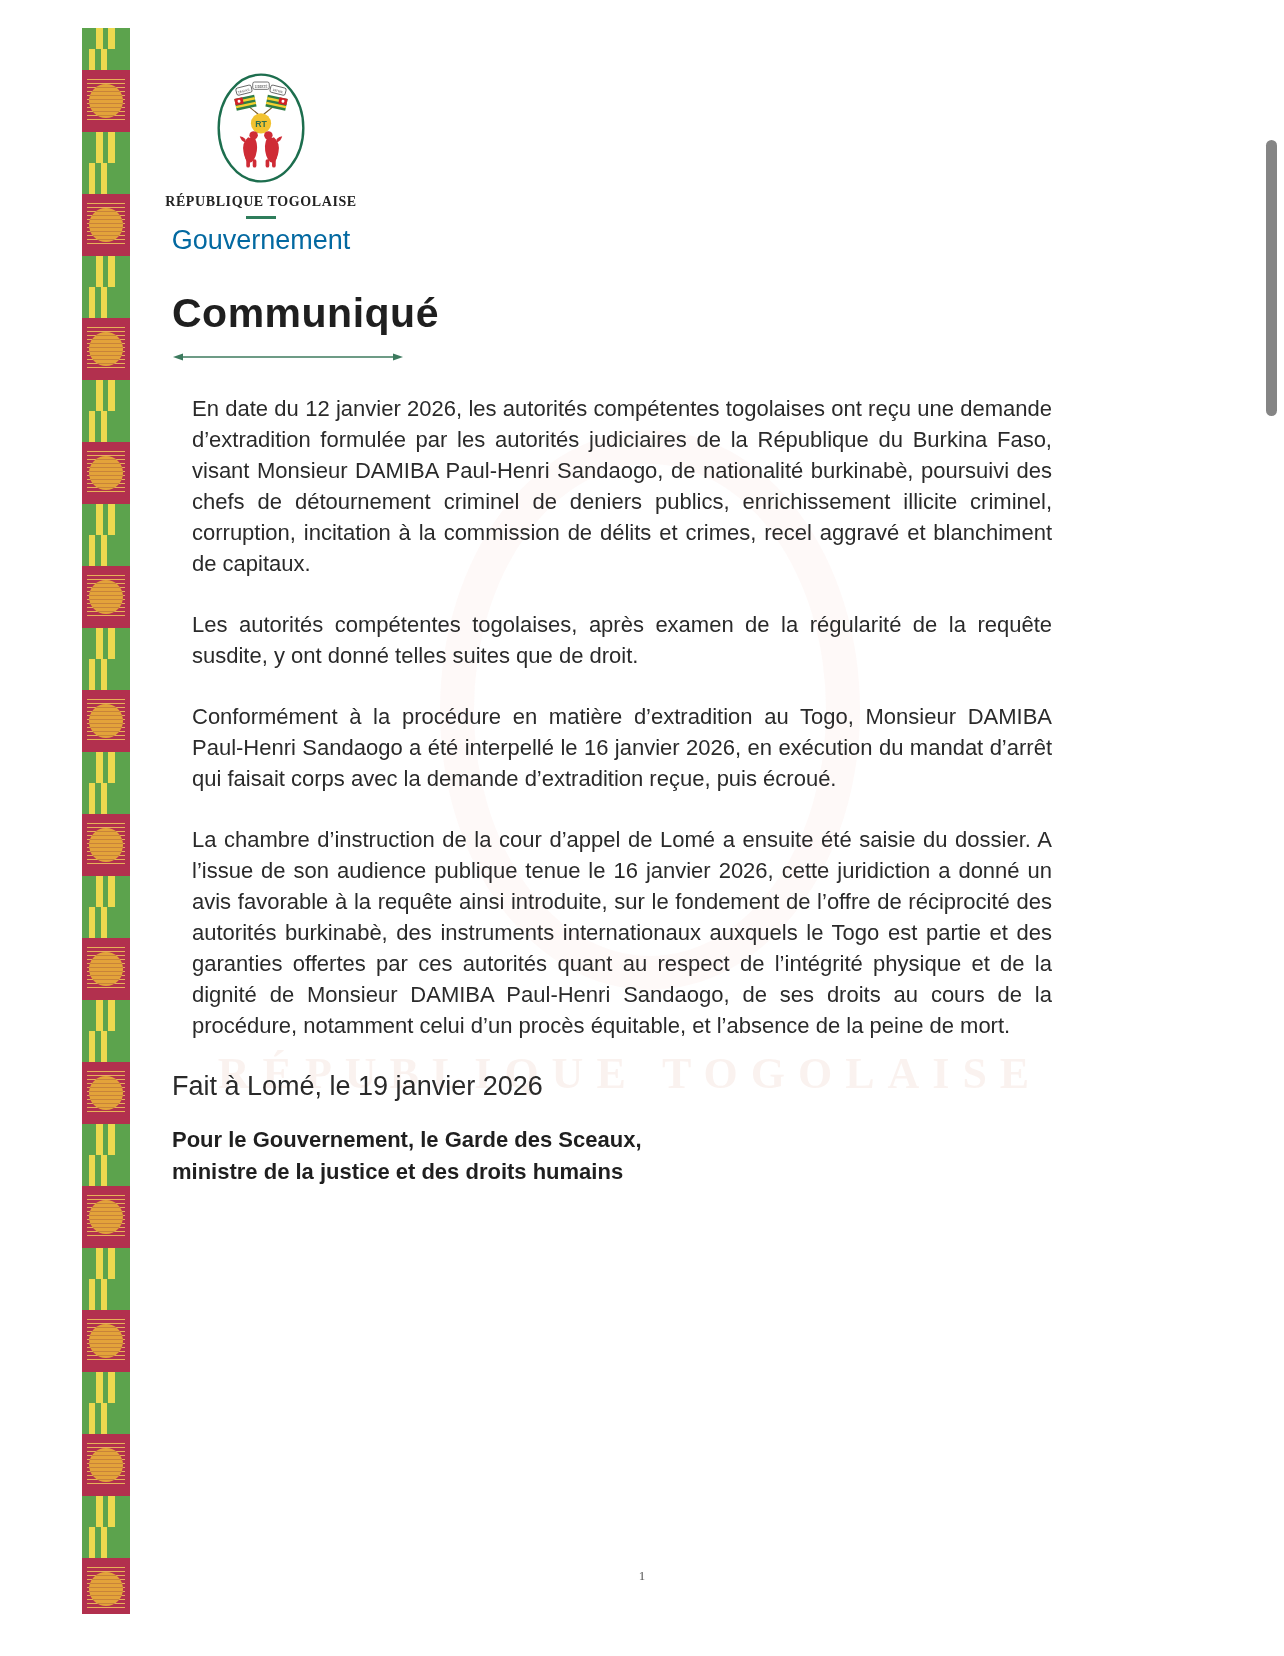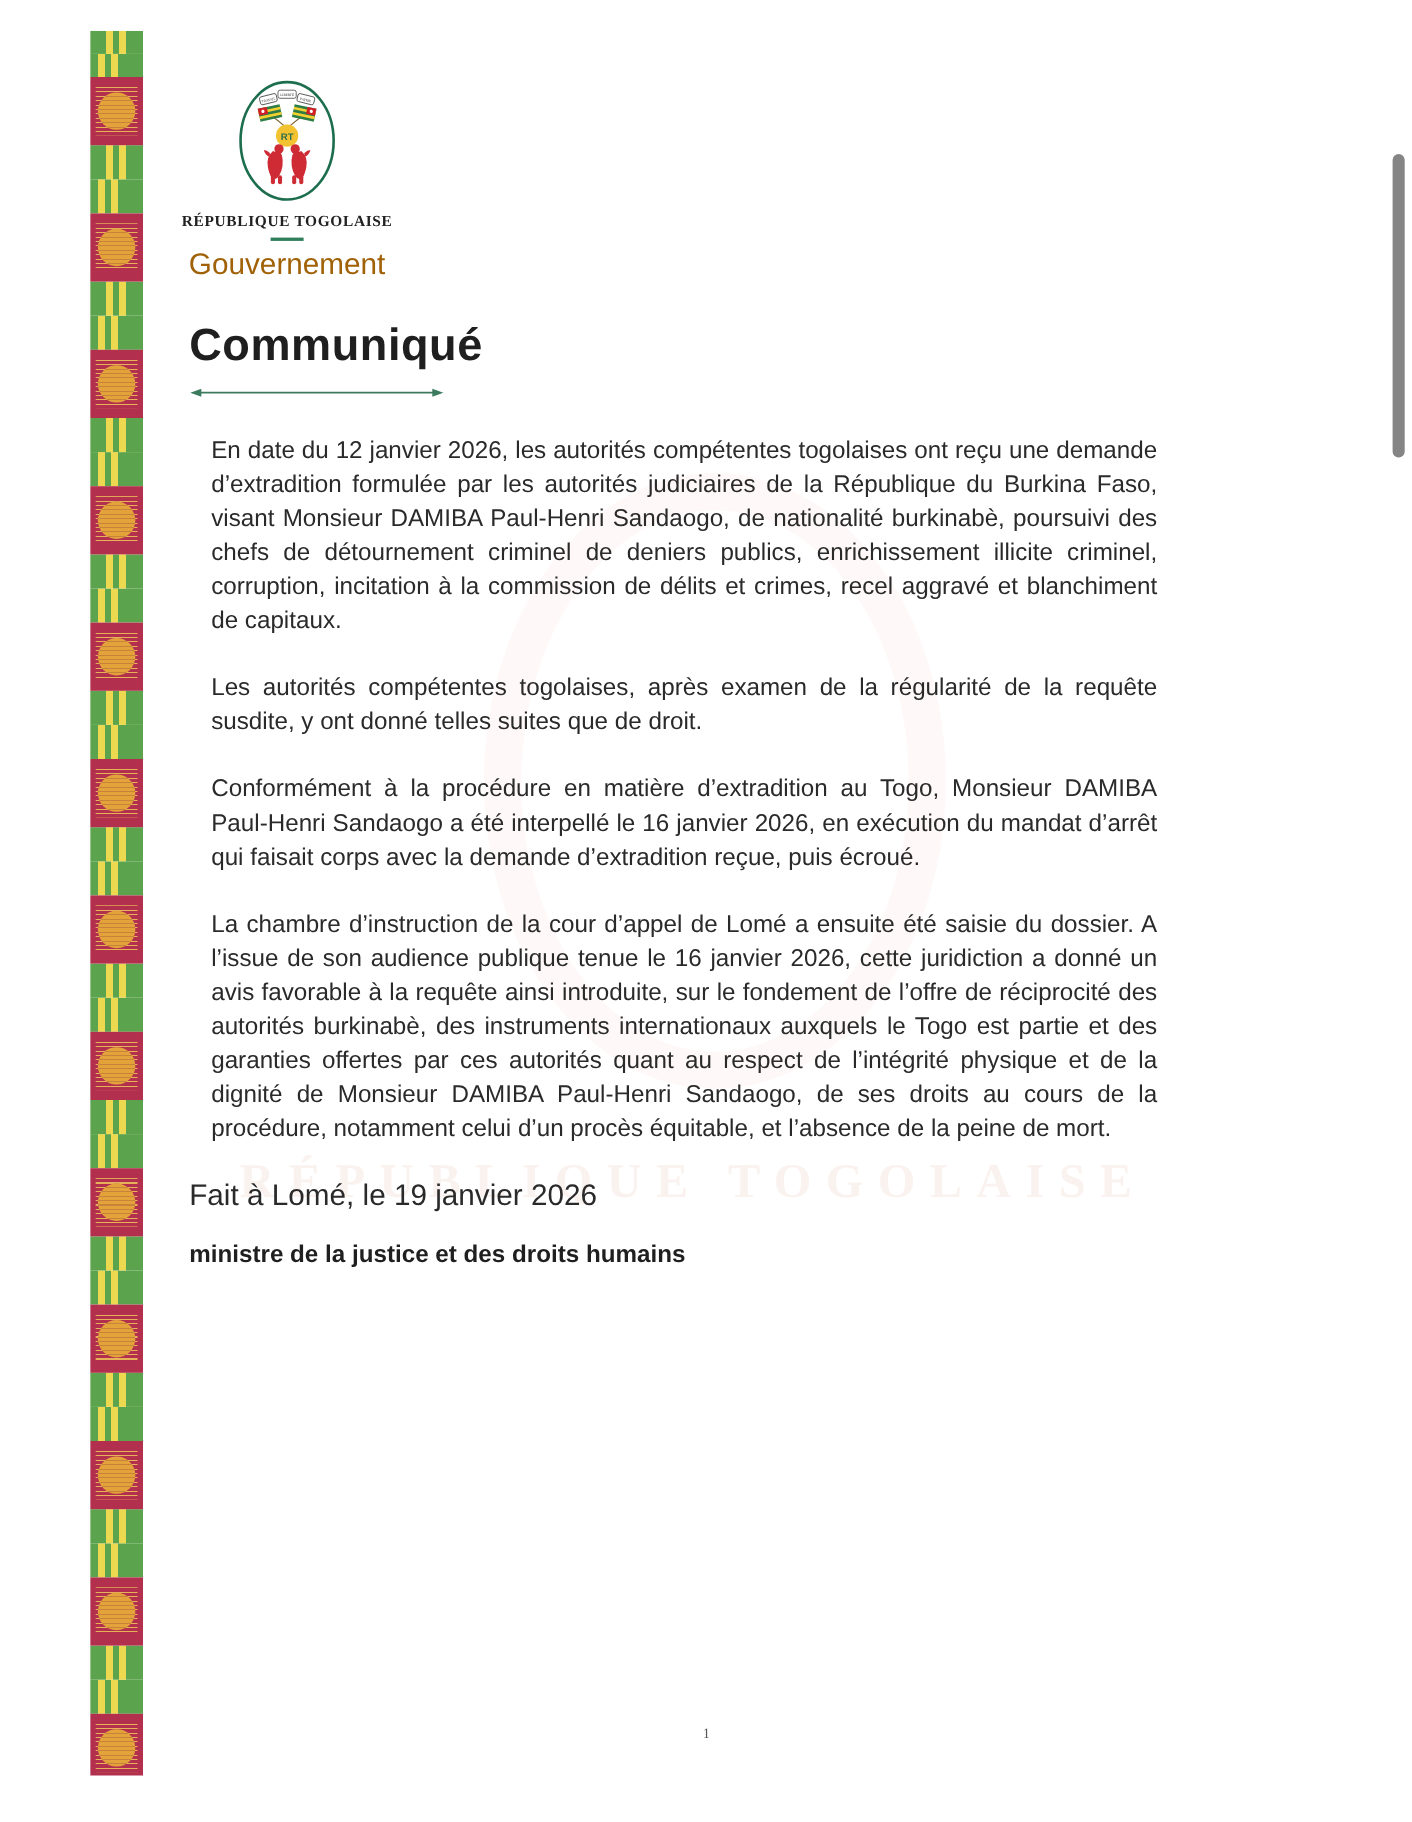--- a/index.html
+++ b/index.html
@@ -67,21 +67,21 @@
     font-family:"Liberation Serif", serif;
     font-weight:700;font-size:14px;letter-spacing:.6px;
     color:#222;white-space:nowrap;
   }
   .republic-rule{
     width:30px;height:3px;background:var(--seal_green);
     margin-top:6px;
   }
   .government{
     margin-top:6px;
-    font-size:27px;color:#a16207;font-weight:400;
+    font-size:27px;color:#0369a1;font-weight:400;
   }
 
   
   .doc-title{
     margin-top:34px;
     font-size:41px;font-weight:700;color:#1f1f1f;
     letter-spacing:.5px;
   }
   .title-arrow{margin-top:14px;display:block;}
 
@@ -278,20 +278,21 @@
 
     <div class="body-text">
       <p>En date du 12 janvier 2026, les autorités compétentes togolaises ont reçu une demande d’extradition formulée par les autorités judiciaires de la République du Burkina Faso, visant Monsieur DAMIBA Paul-Henri Sandaogo, de nationalité burkinabè, poursuivi des chefs de détournement criminel de deniers publics, enrichissement illicite criminel, corruption, incitation à la commission de délits et crimes, recel aggravé et blanchiment de capitaux.</p>
       <p>Les autorités compétentes togolaises, après examen de la régularité de la requête susdite, y ont donné telles suites que de droit.</p>
       <p>Conformément à la procédure en matière d’extradition au Togo, Monsieur DAMIBA Paul-Henri Sandaogo a été interpellé le 16 janvier 2026, en exécution du mandat d’arrêt qui faisait corps avec la demande d’extradition reçue, puis écroué.</p>
       <p>La chambre d’instruction de la cour d’appel de Lomé a ensuite été saisie du dossier. A l’issue de son audience publique tenue le 16 janvier 2026, cette juridiction a donné un avis favorable à la requête ainsi introduite, sur le fondement de l’offre de réciprocité des autorités burkinabè, des instruments internationaux auxquels le Togo est partie et des garanties offertes par ces autorités quant au respect de l’intégrité physique et de la dignité de Monsieur DAMIBA Paul-Henri Sandaogo, de ses droits au cours de la procédure, notamment celui d’un procès équitable, et l’absence de la peine de mort.</p>
     </div>
 
     <div class="dateline">Fait à Lomé, le 19 janvier 2026</div>
     <div class="signature">
+      <div>Pour le Gouvernement, le Garde des Sceaux,</div>
       <div>ministre de la justice et des droits humains</div>
     </div>
 
   </div>
 
   <div class="page-number">1</div>
 
   <div class="scroll-thumb"></div>
 
 </div>

